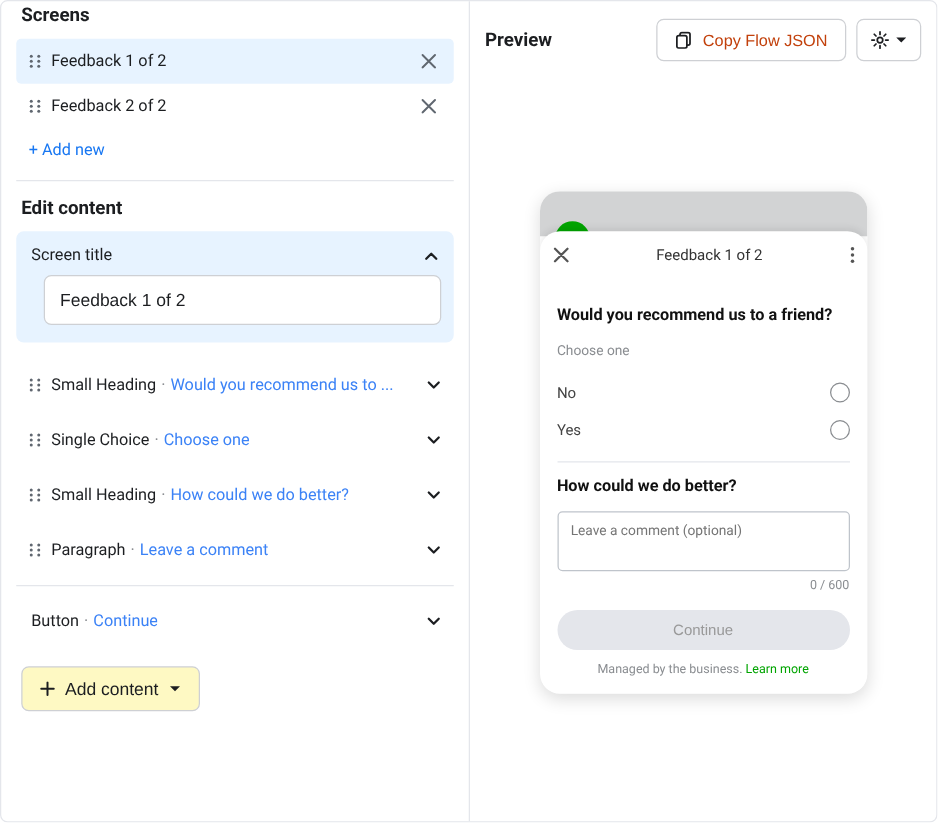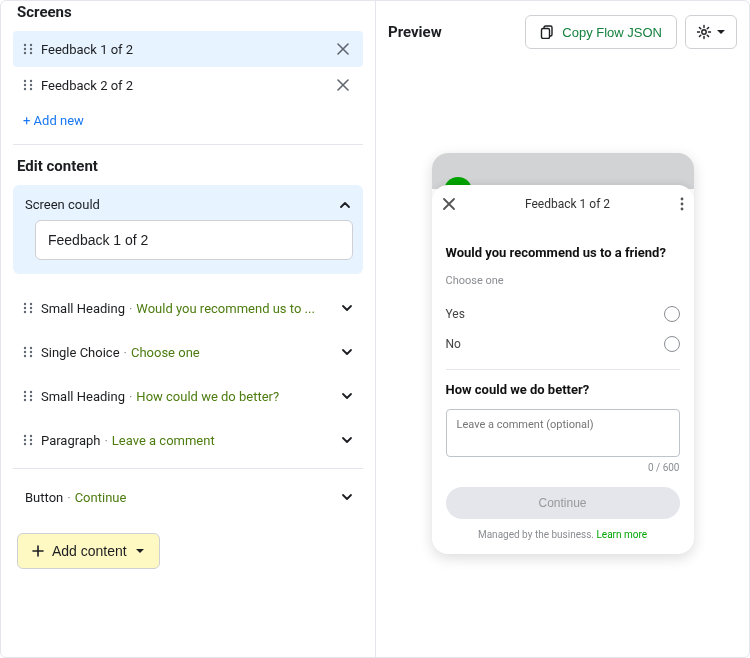--- a/index.html
+++ b/index.html
@@ -117,21 +117,21 @@
     align-items: center;
     gap: 4px;
     overflow: hidden;
     white-space: nowrap;
   }
   .kind {
     color: #1c1e21;
   }
   .sep { color: #8a8d91; }
   .preview-text {
-    color: #4d7c0f;
+    color: #3b82f6;
     overflow: hidden;
     text-overflow: ellipsis;
   }
   .chev {
     color: #606770;
     line-height: 0;
   }
   .content-divider {
     border: 0;
     border-top: 1px solid #e4e6eb;
@@ -167,21 +167,21 @@
     display: inline-flex;
     align-items: center;
     gap: 8px;
     height: 34px;
     padding: 0 14px;
     border: 1px solid #ced0d4;
     border-radius: 6px;
     background: #fff;
     cursor: pointer;
     font-size: 13px;
-    color: #15803d;
+    color: #c2410c;
     margin-right: 8px;
   }
   .gear-btn {
     display: inline-flex;
     align-items: center;
     gap: 4px;
     height: 34px;
     padding: 0 10px;
     border: 1px solid #ced0d4;
     border-radius: 6px;
@@ -368,21 +368,21 @@
     </div>
 
     <div class="add-new">+ Add new</div>
 
     <hr class="hr">
 
     <div class="edit-title">Edit content</div>
 
     <div class="screen-title-block">
       <div class="screen-title-header">
-        <span>Screen could</span>
+        <span>Screen title</span>
         <span class="chev">
           <svg width="12" height="12" viewBox="0 0 12 12">
               <path d="M2 8 L6 4 L10 8" fill="none" stroke="#1c1e21" stroke-width="1.8" stroke-linecap="round" stroke-linejoin="round"></path>
             </svg>
         </span>
       </div>
       <input class="screen-title-input" value="Feedback 1 of 2" style="">
     </div>
 
     
@@ -571,25 +571,25 @@
                   <circle cx="2" cy="2" r="1.4" fill="#555"></circle>
                   <circle cx="2" cy="7" r="1.4" fill="#555"></circle>
                   <circle cx="2" cy="12" r="1.4" fill="#555"></circle>
                 </svg>
             </span>
           </div>
           <div class="phone-body">
             <div class="q1">Would you recommend us to a friend?</div>
             <div class="choose-one">Choose one</div>
             <div class="radio-row">
-              <span>Yes</span>
+              <span>No</span>
               <span class="radio-circle"></span>
             </div>
             <div class="radio-row">
-              <span>No</span>
+              <span>Yes</span>
               <span class="radio-circle"></span>
             </div>
             <hr class="thin-divider">
             <div class="q2">How could we do better?</div>
             <textarea class="comment-box" placeholder="Leave a comment (optional)" style=""></textarea>
             <div class="counter">0 / 600</div>
             <button class="continue-btn">Continue</button>
             <div class="managed">
               <span>Managed by the business. </span><span class="learn">Learn more</span>
             </div>

